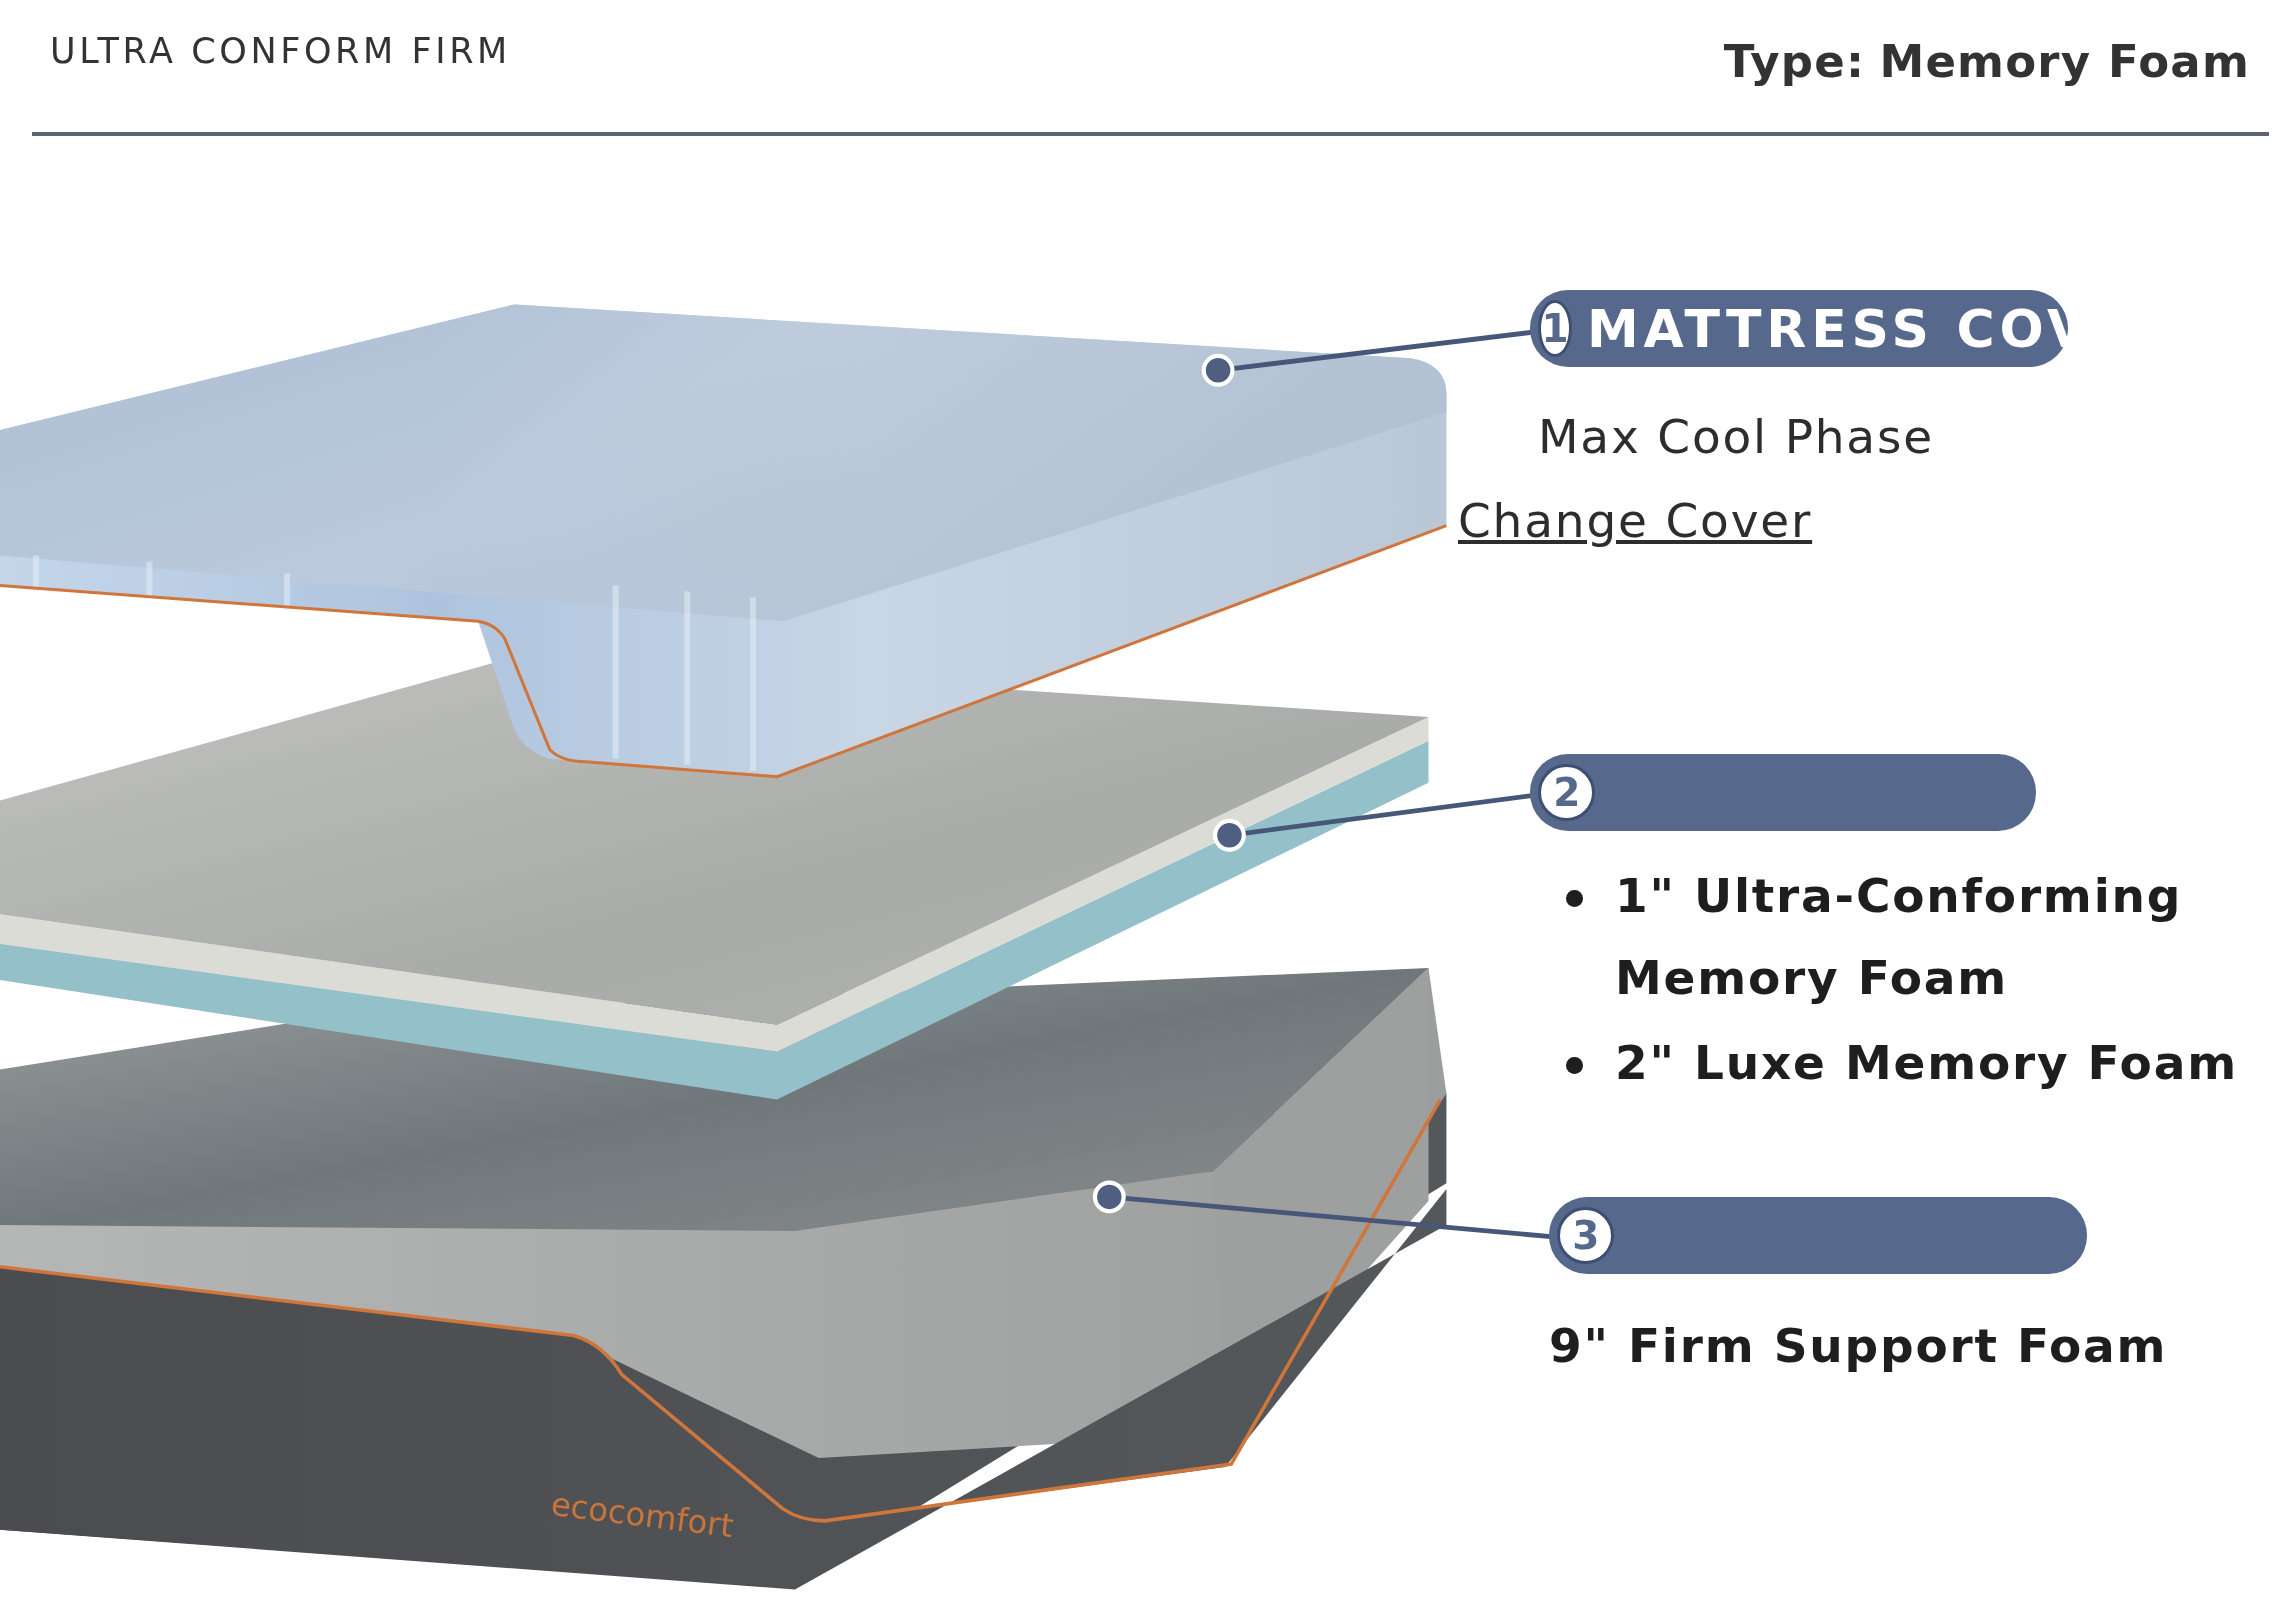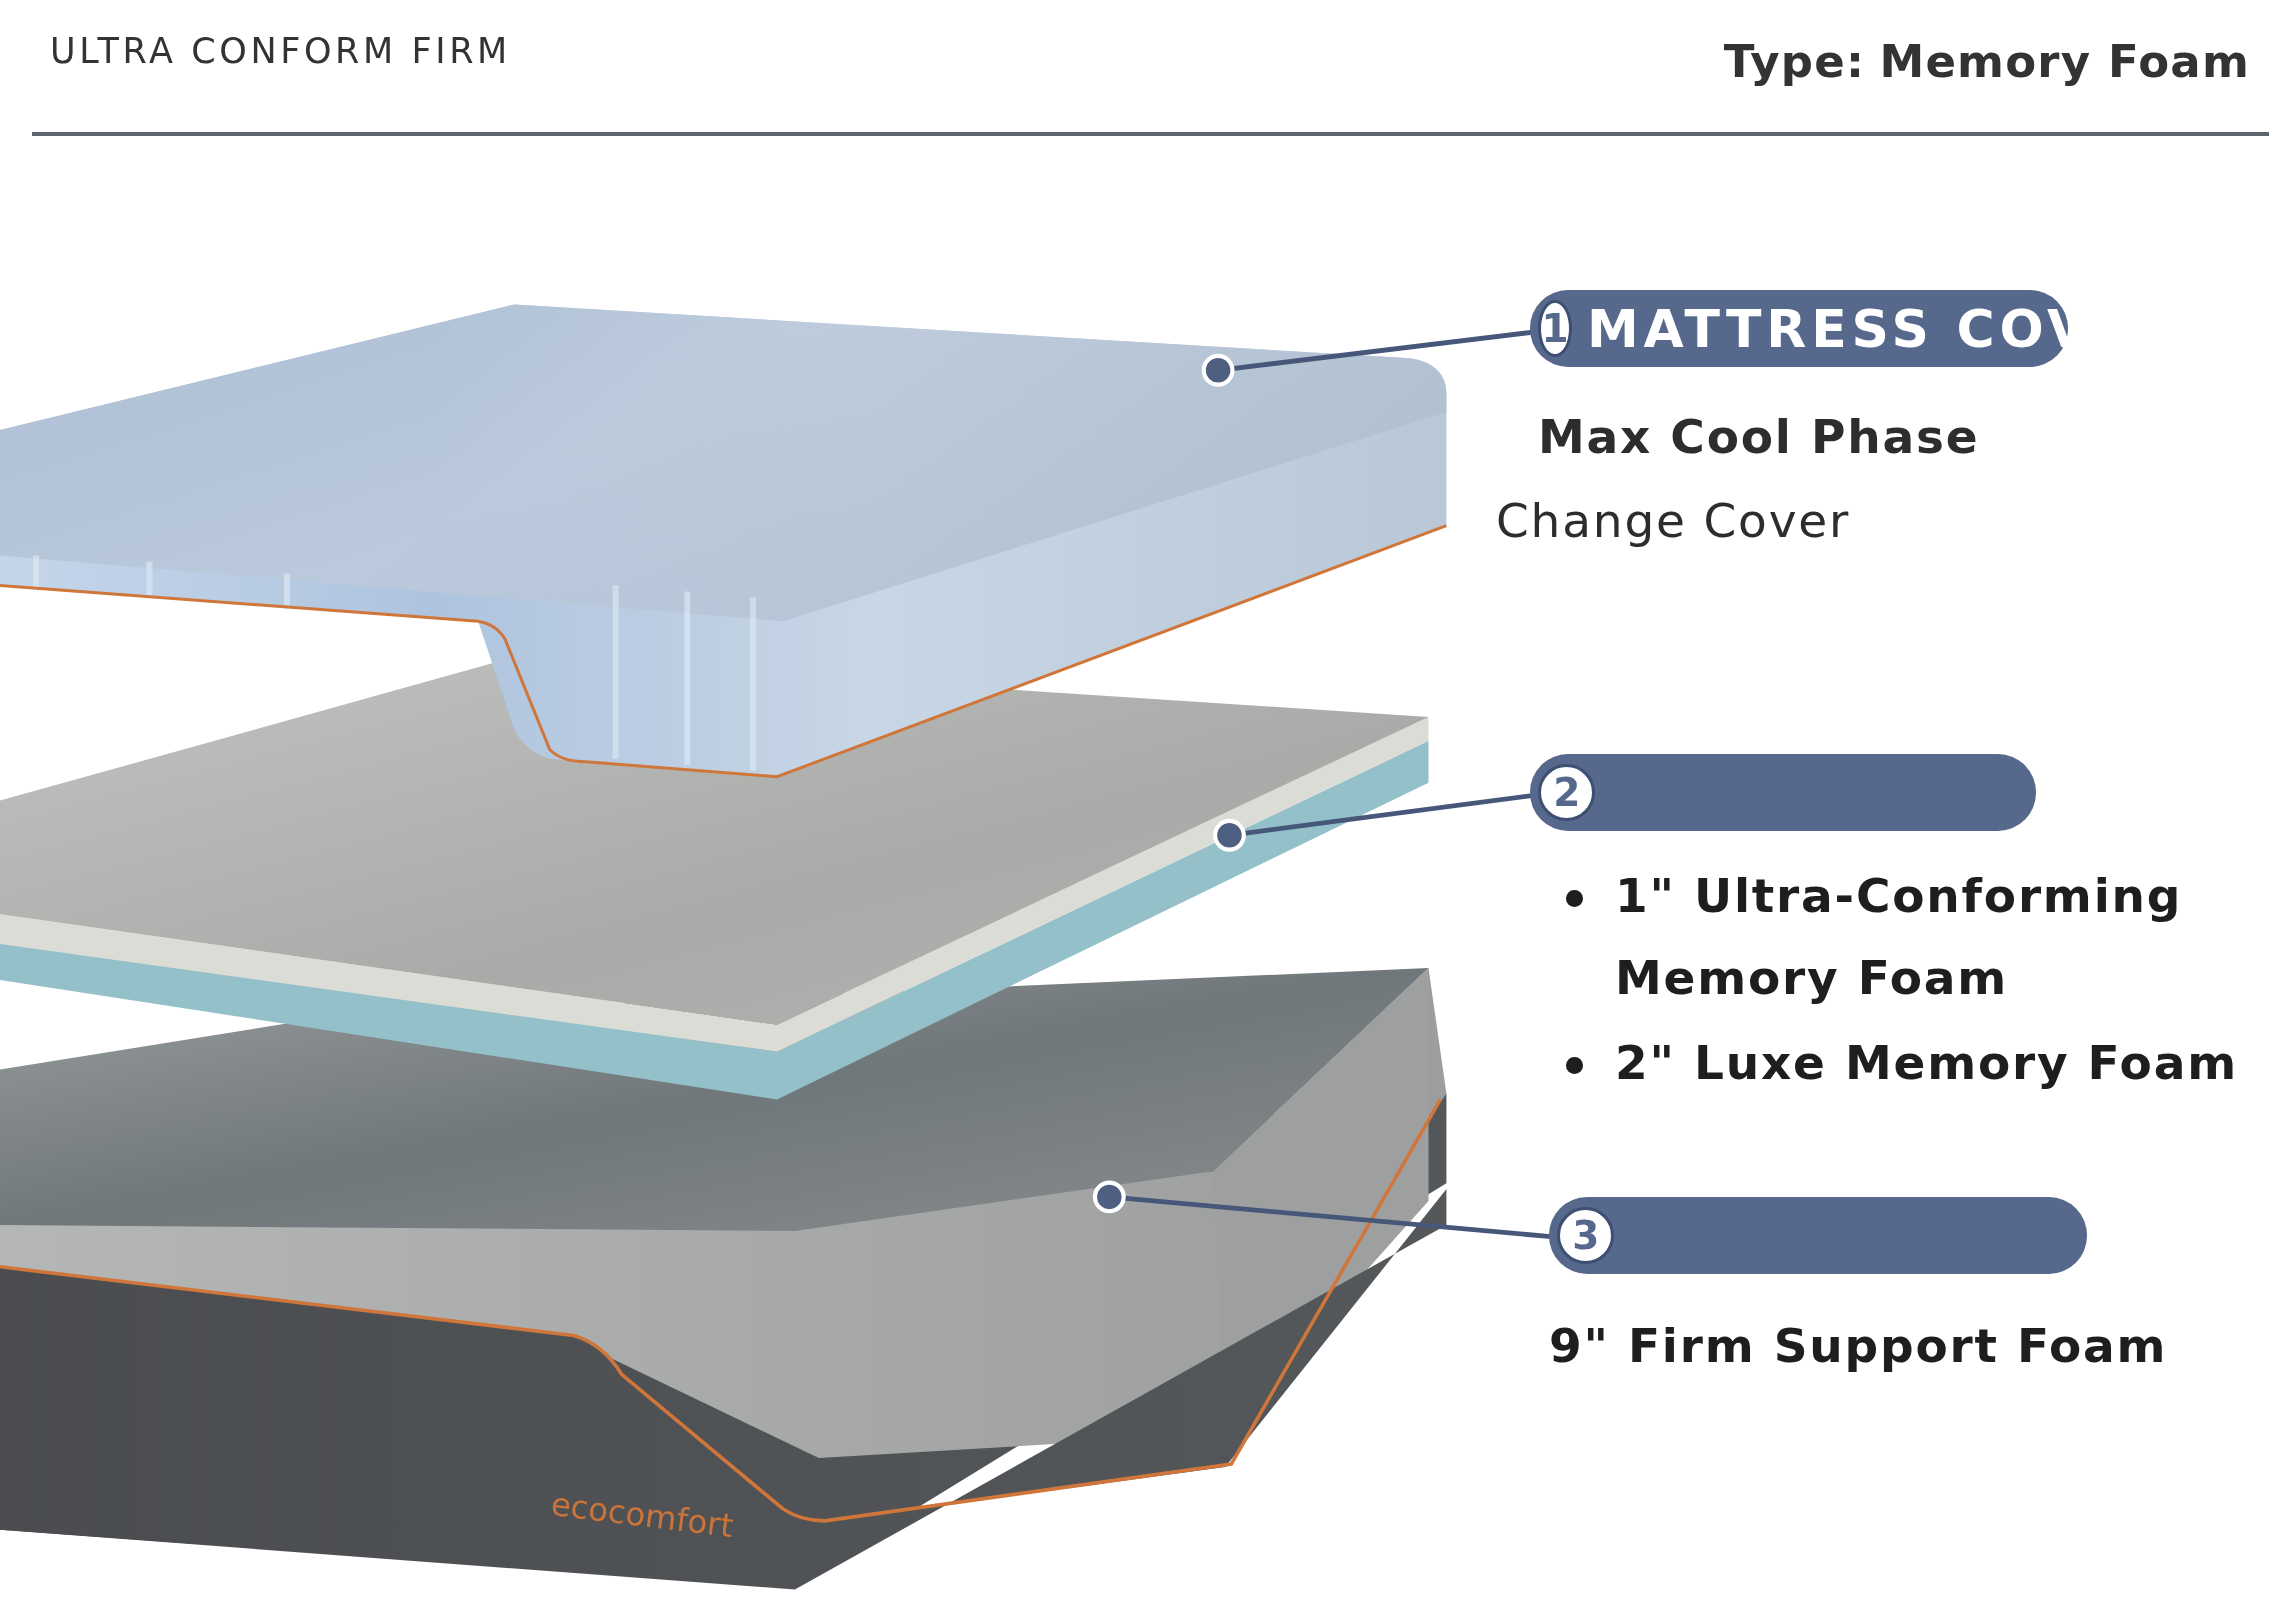--- a/index.html
+++ b/index.html
@@ -118,22 +118,22 @@
     <circle cx="2057" cy="1398" r="24" fill="#4f5f82" stroke="#ffffff" stroke-width="7"></circle>
     <line x1="1856" y1="2003" x2="2600" y2="2070" stroke="#46577a" stroke-width="8"></line>
     <circle cx="1856" cy="2003" r="24" fill="#4f5f82" stroke="#ffffff" stroke-width="7"></circle>
   </g>
 </svg>
 
 <div class="pill" style="left:1530px; top:290px; width:538px;">
   <span class="num">1</span>
   <span class="lab">MATTRESS COVER</span>
 </div>
-<div class="desc" style="left:1538px; top:409px;font-weight:bold;">Max Cool Phase</div>
-<div class="desc" style="left:1496px; top:493px;">Change Cover</div>
+<div class="desc" style="left:1538px; top:409px;">Max Cool Phase</div>
+<div class="desc" style="left:1458px; top:493px;text-decoration:underline;">Change Cover</div>
 
 <div class="pill" style="left:1530px; top:754px; width:506px;">
   <span class="num">2</span>
 </div>
 <div class="bullet-dot" style="left:1566px; top:890px;"></div>
 <div class="desc bold" style="left:1615px; top:868px;">1" Ultra-Conforming</div>
 <div class="desc bold" style="left:1615px; top:950px;">Memory Foam</div>
 <div class="bullet-dot" style="left:1566px; top:1057px;"></div>
 <div class="desc bold" style="left:1615px; top:1035px;">2" Luxe Memory Foam</div>
 

